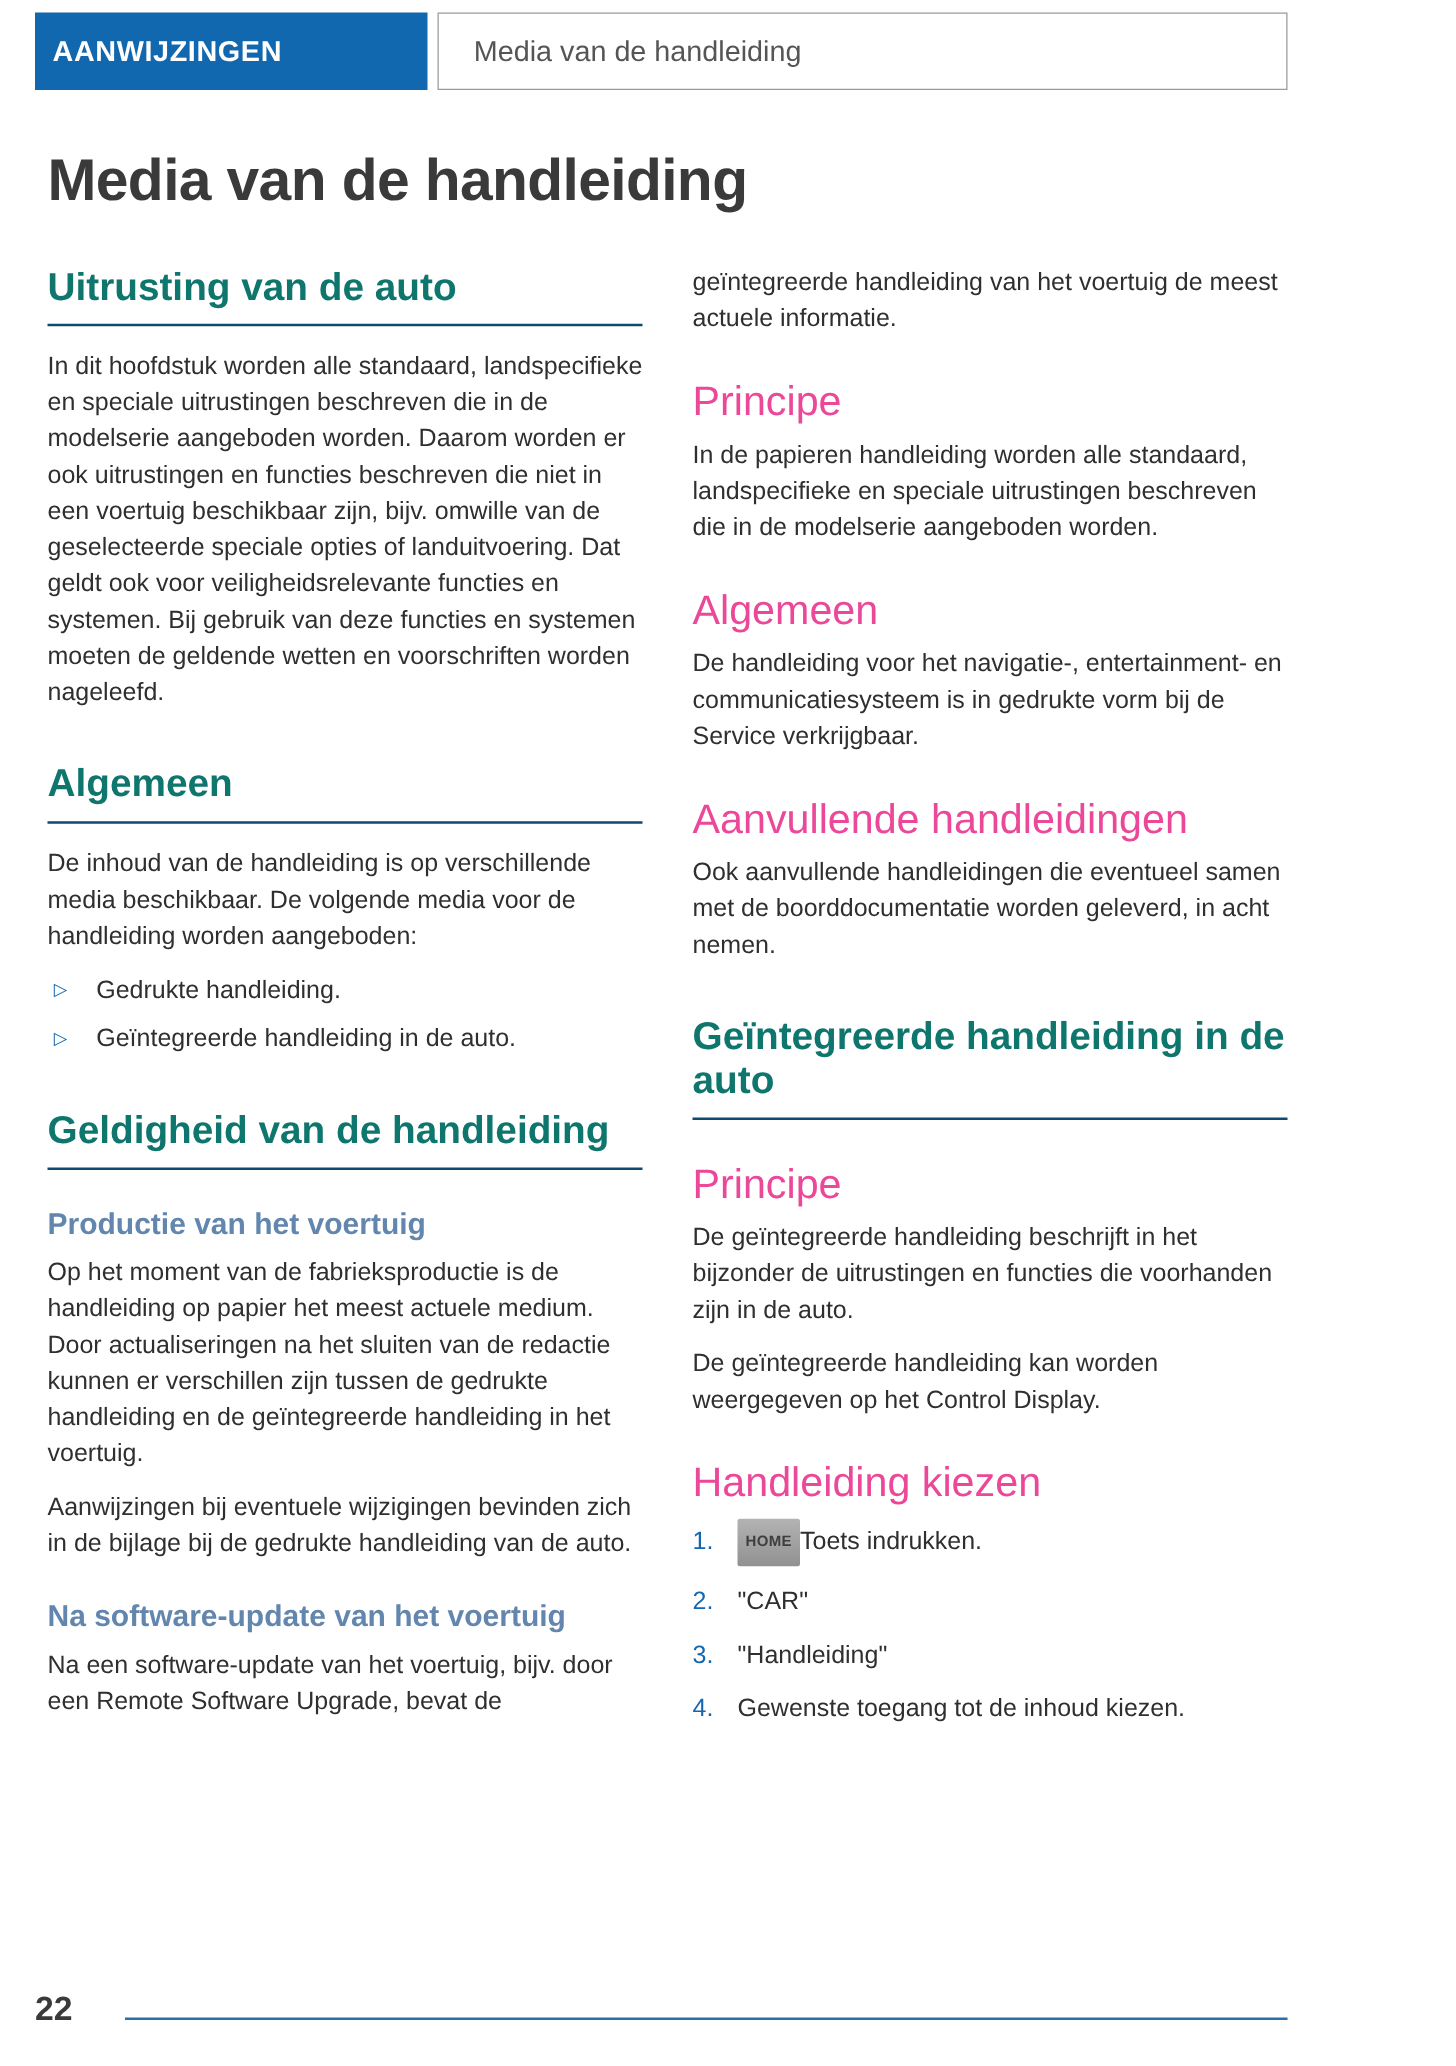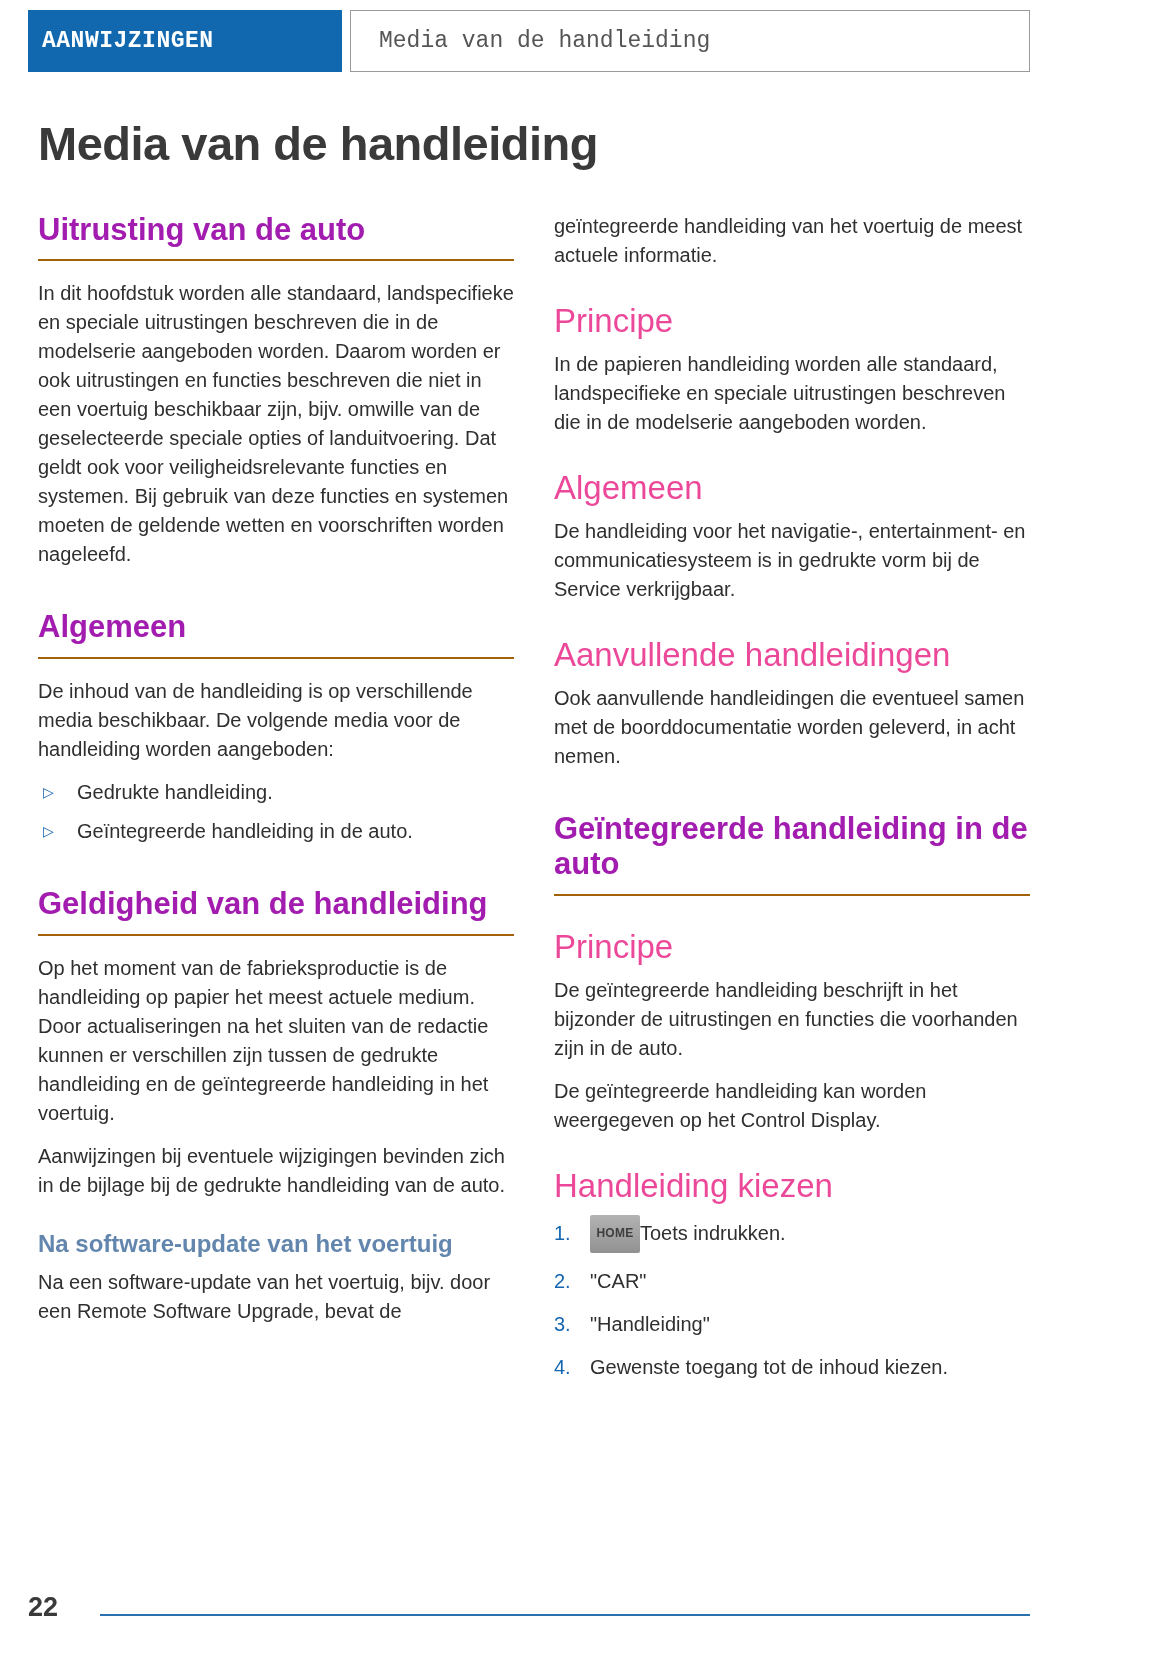--- a/index.html
+++ b/index.html
@@ -2,42 +2,42 @@
 <html lang="nl"><head>
 <meta charset="utf-8">
 <style>
   html, body { margin:0; padding:0; background:#e9e9e9; }
   .page {
     width:1165px; height:1653px; background:#ffffff; position:relative;
     font-family:"Liberation Sans", sans-serif; color:#2f2f2f;
     box-sizing:border-box; overflow:hidden;
   }
   
-  .header { display:flex; margin:10px 135px 0 28px; height:62px;font-family:Liberation Mono, monospace; }
+  .header { display:flex; margin:10px 135px 0 28px; height:62px; }
   .header-tag {
     background:#1268ae; color:#ffffff; font-weight:bold; font-size:23px;
     letter-spacing:0.5px; display:flex; align-items:center;
     padding:0 20px 0 14px; width:314px; box-sizing:border-box; flex:none;
   }
   .header-chapter {
     border:1px solid #9a9a9a; margin-left:8px; flex:1; display:flex;
     align-items:center; padding-left:28px; color:#555555; font-size:23px;
     box-sizing:border-box;
   }
   
   .page-title {
     margin:46px 135px 0 38px; font-size:47px; font-weight:bold;
     color:#3a3a3a; letter-spacing:-0.5px; line-height:1.1;
   }
   
   .columns { display:flex; gap:40px; margin:42px 135px 0 38px; }
   .col { flex:1; min-width:0; }
   h2.section {
-    color:#a21caf; font-size:31px; font-weight:bold; line-height:1.15;
-    border-bottom:2px solid #a16207; padding-bottom:12px; margin:40px 0 18px;
+    color:#0f766e; font-size:31px; font-weight:bold; line-height:1.15;
+    border-bottom:2px solid #0c4a6e; padding-bottom:12px; margin:40px 0 18px;
   }
   h2.section.first { margin-top:0; }
   h3.sub { color:#ec4899; font-size:33px; font-weight:normal; margin:32px 0 10px; }
   h4.subsub { color:#6286ad; font-size:24px; font-weight:bold; margin:30px 0 10px; }
   p.body { font-size:20px; line-height:1.45; margin:0 0 14px; }
   
   .bullet { display:flex; font-size:20px; line-height:1.45; margin:0 0 10px; }
   .tri {
     font-family:"DejaVu Sans", sans-serif; color:#1566b0; font-size:14px;
     flex:none; width:34px; padding-left:5px; padding-top:4px;
@@ -86,20 +86,21 @@
       <div class="bullet">
         <span class="tri">▷</span>
         <span>Gedrukte handleiding.</span>
       </div>
       <div class="bullet">
         <span class="tri">▷</span>
         <span>Geïntegreerde handleiding in de auto.</span>
       </div>
 
       <h2 class="section">Geldigheid van de handleiding</h2>
+      <h4 class="subsub">Productie van het voertuig</h4>
       <p class="body">Op het moment van de fabrieksproductie is de handleiding op papier het meest actuele medium. Door actualiseringen na het sluiten van de redactie kunnen er verschillen zijn tussen de gedrukte handleiding en de geïntegreerde handleiding in het voertuig.</p>
       <p class="body">Aanwijzingen bij eventuele wijzigingen bevinden zich in de bijlage bij de gedrukte handleiding van de auto.</p>
 
       <h4 class="subsub">Na software-update van het voertuig</h4>
       <p class="body">Na een software-update van het voertuig, bijv. door een Remote Software Upgrade, bevat de</p>
 
     </div>
 
     <div class="col">
 

